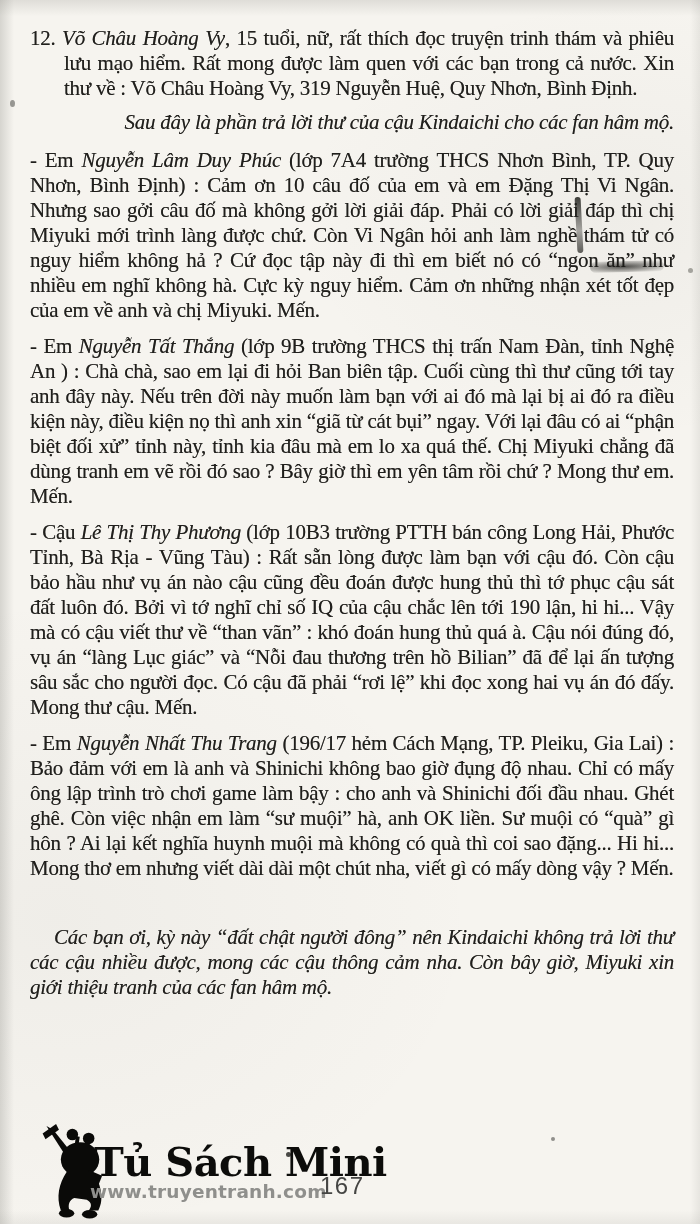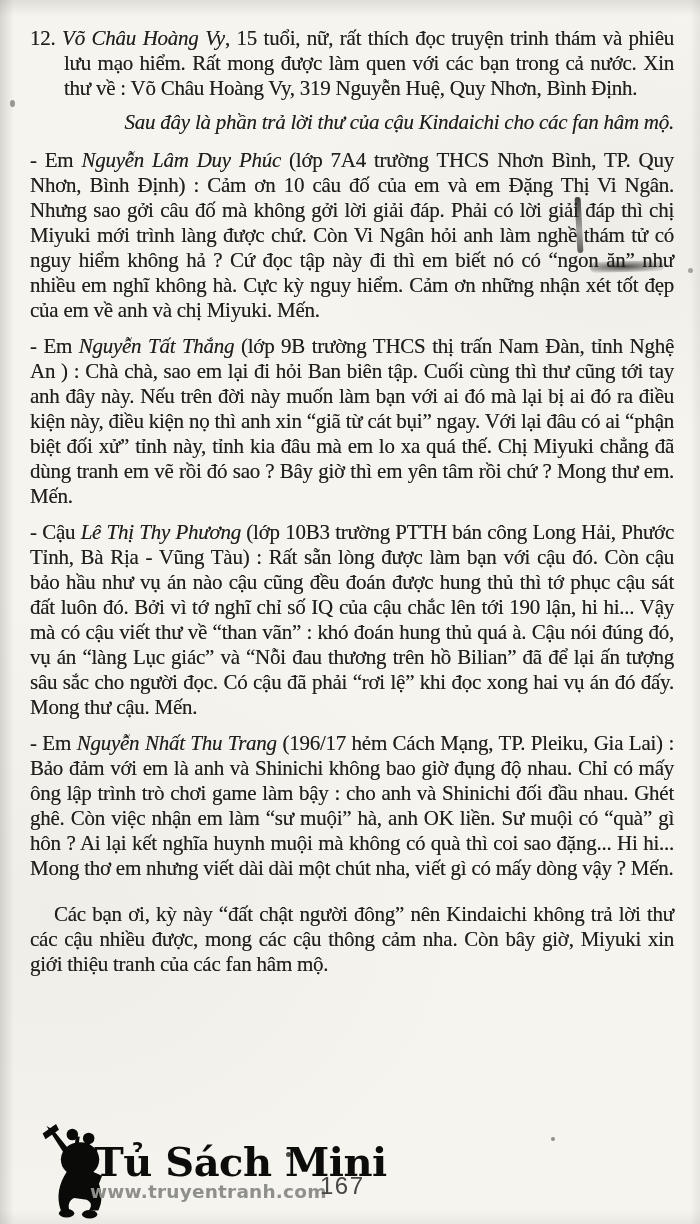--- a/index.html
+++ b/index.html
@@ -40,22 +40,23 @@
   .entry .name { font-style: italic; }
   .intro {
     font-style: italic;
     text-indent: 26px;
     margin-bottom: 13px;
     text-align: right;
   }
   .letter { margin-bottom: 11px; }
   .letter .name { font-style: italic; }
   .closing {
+    font-style: italic;
     text-indent: 24px;
-    margin-top: 21px;
+    margin-top: 44px;
   }
   
   .artifact { position: absolute; pointer-events: none; }
   .ink-streak {
     left: 576px; top: 197px; width: 6px; height: 56px;
     background: linear-gradient(to bottom, rgba(30,30,26,0.85), rgba(30,30,26,0.35) 60%, rgba(30,30,26,0.7));
     border-radius: 3px;
     transform: rotate(-3deg);
   }
   .ink-smudge {

